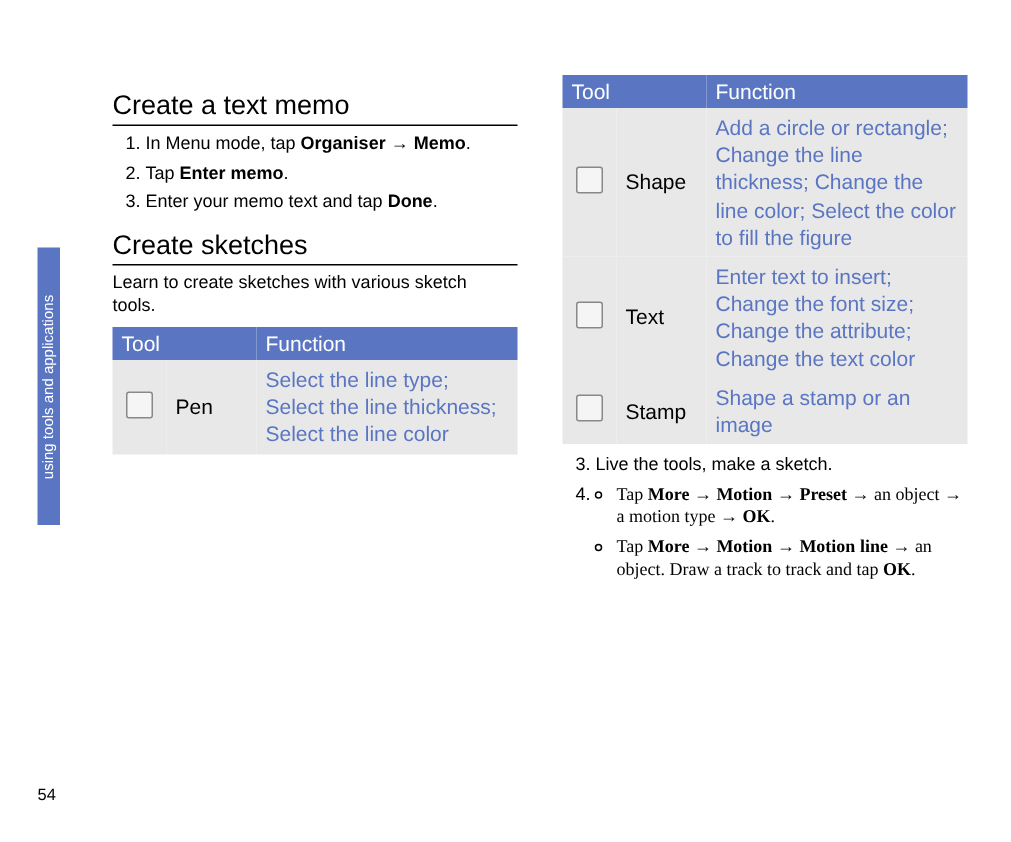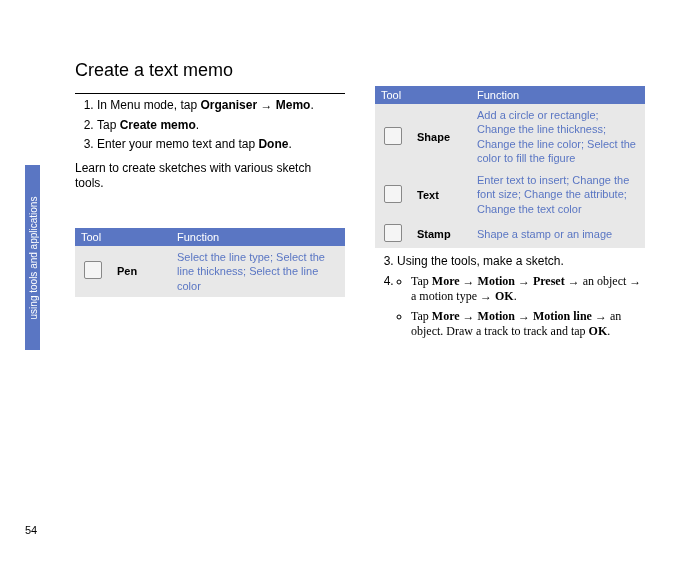--- a/index.html
+++ b/index.html
@@ -49,21 +49,21 @@
   gap: 30px;
 }
 .col {
   width: 270px;
 }
 h2 {
   font-size: 18px;
   font-weight: normal;
   margin: 10px 0 2px 0;
   border-bottom: 1px solid #000;
-  padding-bottom: 12px;
+  padding-bottom: 2px;
 }
 ol {
   margin: 4px 0 8px 0;
   padding-left: 22px;
   font-size: 12px;
 }
 ol li {
   margin-bottom: 4px;
   line-height: 1.3;
 }
@@ -80,22 +80,21 @@
   border: 1px solid #777;
   border-radius: 2px;
   vertical-align: middle;
   position: relative;
   top: -1px;
   background: #f0f0f0;
 }
 table.tools {
   border-collapse: collapse;
   width: 100%;
-  font-size: 11px;
-  margin-top: 36px;
+  font-size: 14px;
 }
 table.tools th {
   background: #5a76c3;
   color: #fff;
   font-weight: normal;
   text-align: left;
   padding: 3px 6px;
 }
 table.tools td {
   background: #e8e8e8;
@@ -115,21 +114,20 @@
 ul.sub li {
   margin-bottom: 4px;
   line-height: 1.3;
 }
 .iconcell {
   width: 24px;
   text-align: center;
 }
 .toolname {
   width: 48px;
-  font-weight: bold;
 }
 .tinyicon {
   display: inline-block;
   width: 16px;
   height: 16px;
   border: 1px solid #888;
   border-radius: 2px;
   background: #f5f5f5;
 }
 </style>
@@ -145,27 +143,28 @@
 <div class="content">
 
   <div class="col">
 
     <h2>Create a text memo</h2>
     <ol>
       <li>
         <span>In Menu mode, tap </span><span class="b">Organiser → Memo</span><span>.</span>
       </li>
       <li>
-        <span>Tap </span><span class="b">Create memo</span><span>.</span>
+        <span>Tap </span><span class="b">Enter memo</span><span>.</span>
       </li>
       <li>
         <span>Enter your memo text and tap </span><span class="b">Done</span><span>.</span>
       </li>
     </ol>
 
+    <h2>Create sketches</h2>
     <p class="intro">Learn to create sketches with various sketch tools.</p>
 
     <table class="tools">
       <tbody>
             <tr>
         <th colspan="2">Tool</th>
         <th>Function</th>
       </tr>
       <tr>
         <td class="iconcell"><span class="tinyicon"></span></td>
@@ -197,21 +196,21 @@
       </tr>
       <tr>
         <td class="iconcell"><span class="tinyicon"></span></td>
         <td class="toolname">Stamp</td>
         <td class="func">Shape a stamp or an image</td>
       </tr>
     </tbody>
         </table>
 
     <ol start="3" style="margin-top:6px;">
-      <li>Using the tools, make a sketch.</li>
+      <li>Live the tools, make a sketch.</li>
       <li>
         <ul class="sub">
           <li>
             <span>Tap </span><span class="b">More → Motion → Preset</span><span> → an object → a motion type → </span><span class="b">OK</span><span>.</span>
           </li>
           <li>
             <span>Tap </span><span class="b">More → Motion → Motion line</span><span> → an object. Draw a track to track and tap </span><span class="b">OK</span><span>.</span>
           </li>
         </ul>
       </li>

